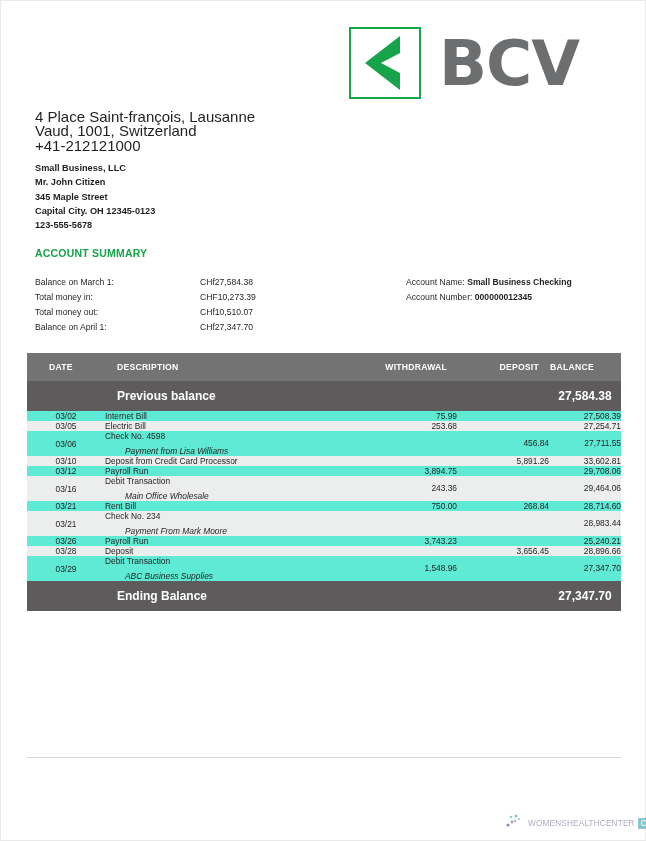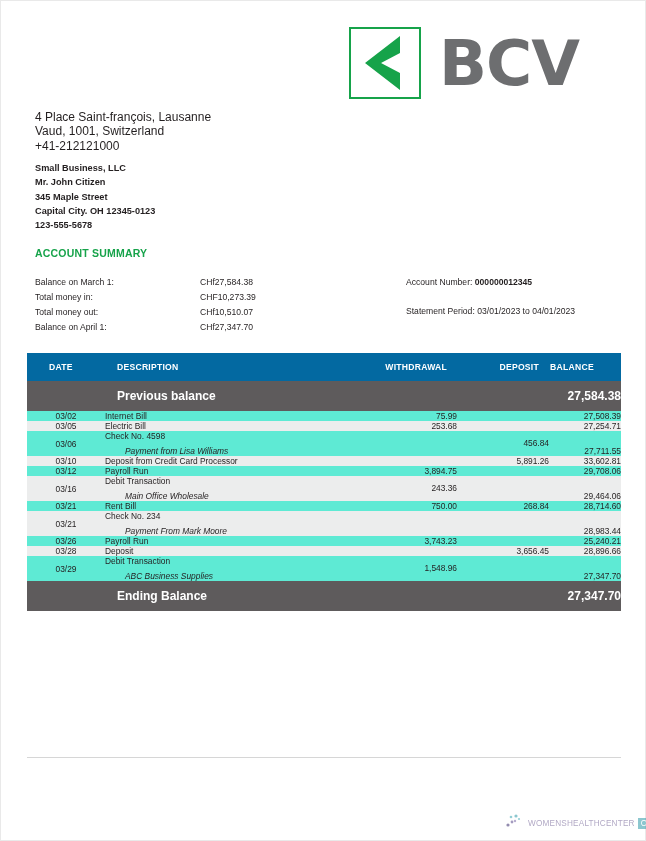--- a/index.html
+++ b/index.html
@@ -51,21 +51,21 @@
     color: #6d6e70;
     letter-spacing: -1px;
     line-height: 1;
   }
 
   
   .bank-address {
     position: absolute;
     left: 34px;
     top: 109px;
-    font-size: 12px;
+    font-size: 15px;
     line-height: 14.3px;
   }
   .customer-address {
     position: absolute;
     left: 34px;
     top: 160px;
     font-size: 9.2px;
     line-height: 14.3px;
     font-weight: bold;
   }
@@ -114,42 +114,42 @@
     table-layout: fixed;
     font-size: 8.4px;
   }
   .stmt-table col.c-date  { width: 78px; }
   .stmt-table col.c-desc  { width: 232px; }
   .stmt-table col.c-with  { width: 120px; }
   .stmt-table col.c-dep   { width: 92px; }
   .stmt-table col.c-bal   { width: 72px; }
 
   .stmt-table thead th {
-    background: #0369a1;
+    background: #737373;
     color: #ffffff;
     font-size: 8.6px;
     font-weight: bold;
     letter-spacing: 0.25px;
     padding: 9px 0 9px 0;
     text-align: left;
   }
   .stmt-table thead th.th-date { padding-left: 22px; }
   .stmt-table thead th.th-desc { padding-left: 12px; }
   .stmt-table thead th.th-num  { text-align: right; padding-right: 10px; }
   .stmt-table thead th.th-bal  { text-align: center; padding-right: 26px; }
 
   .row-prev td, .row-end td {
     background: #5e5b5c;
     color: #ffffff;
     font-weight: bold;
     font-size: 12px;
     padding: 8px 0;
   }
   .row-prev td.d, .row-end td.d { padding-left: 12px; }
-  .row-prev td.bal, .row-end td.bal { text-align: right; }
+  .row-prev td.bal, .row-end td.bal { text-align: center; }
 
   tbody.txn tr td {
     padding: 0;
     vertical-align: middle;
     background: #5eead4;
   }
   tbody.txn tr.alt td { background: #eceded; }
 
   td.cell-date {
     text-align: center;
@@ -168,21 +168,21 @@
   td.cell-num {
     text-align: right;
     padding-right: 10px;
     vertical-align: top;
     padding-top: 7px;
   }
   td.cell-bal {
     text-align: right;
     padding-right: 10px;
   }
-  tr.two-line td.cell-bal { vertical-align: bottom; padding-bottom: 0; }
+  tr.two-line td.cell-bal { vertical-align: bottom; padding-bottom: 8px; }
   tr.two-line td.cell-num { vertical-align: top; padding-top: 7px; }
   tr.two-line td.cell-date { vertical-align: middle; }
 
   .table-bottom-rule {
     position: absolute;
     left: 26px;
     width: 594px;
     height: 1px;
     background: #d6d6d6;
   }
@@ -257,26 +257,26 @@
       <span class="svalue">CHf10,510.07</span>
     </div>
     <div class="srow">
       <span class="slabel">Balance on April 1:</span>
       <span class="svalue">CHf27,347.70</span>
     </div>
   </div>
 
   <div class="summary-right">
     <div>
+      <span>Account Name:</span>
+      <span class="b">Small Business Checking</span>
+    </div>
+    <div>
       <span>Account Number:</span>
       <span class="b">000000012345</span>
-    </div>
-    <div class="period">
-      <span>Statement Period:</span>
-      <span>03/01/2023 to 04/01/2023</span>
     </div>
   </div>
 
   <table class="stmt-table">
     <colgroup>
       <col class="c-date">
         <col class="c-desc">
         <col class="c-with">
         <col class="c-dep">
         <col class="c-bal">

